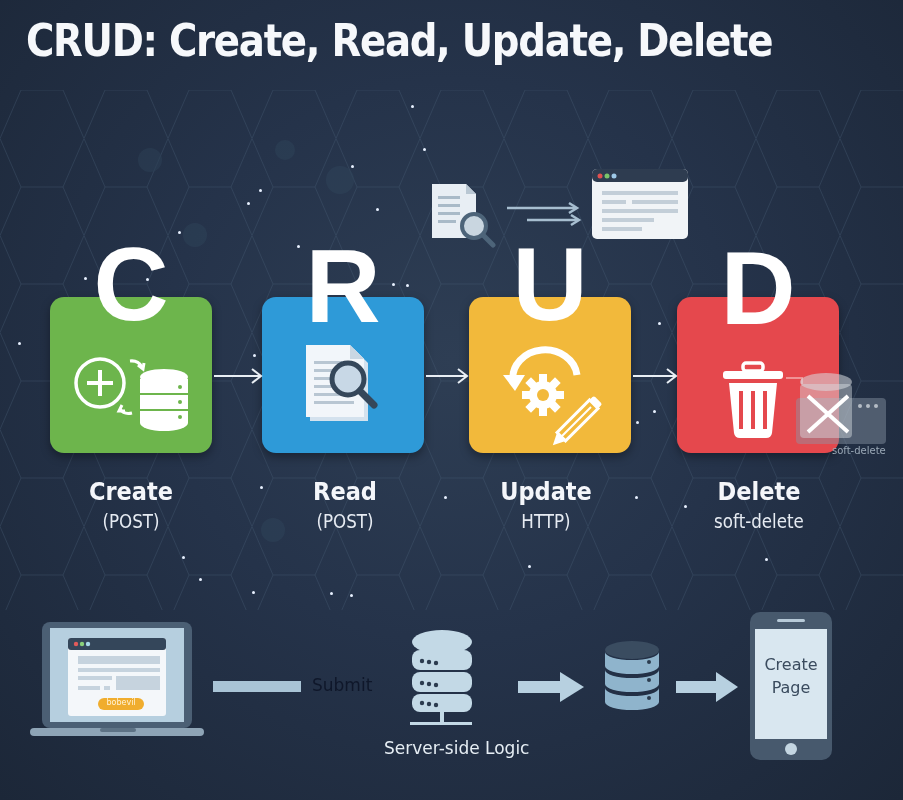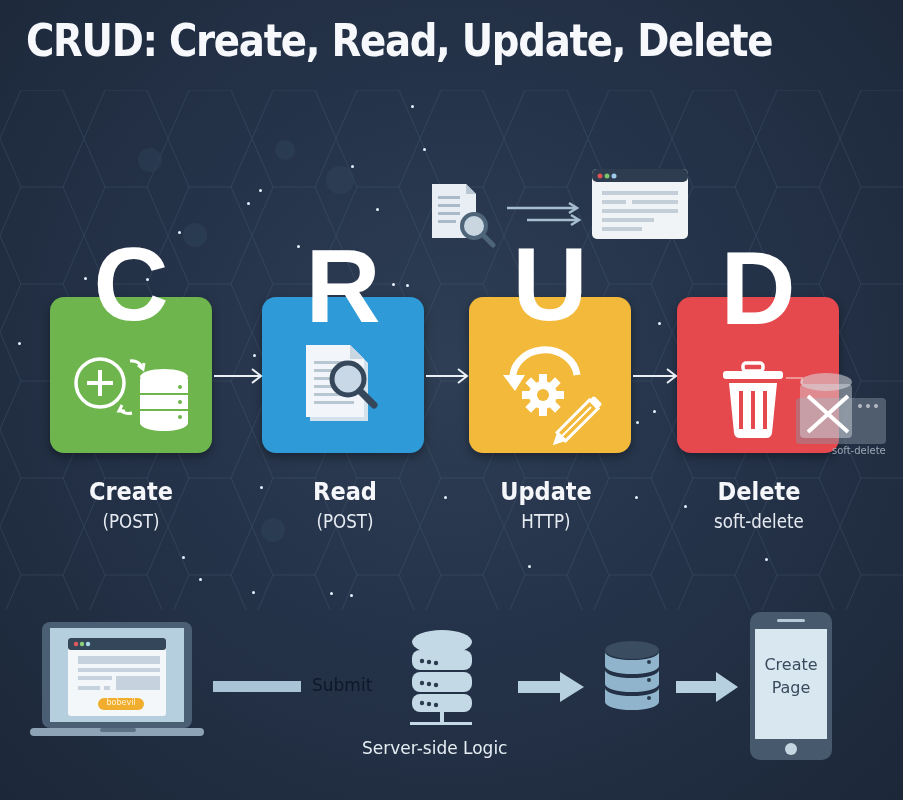--- a/index.html
+++ b/index.html
@@ -261,21 +261,21 @@
     <circle cx="26" cy="35" r="2.2" fill="#2b3b4e"></circle>
   <circle cx="12" cy="55" r="2.2" fill="#2b3b4e"></circle>
     <circle cx="19" cy="56" r="2.2" fill="#2b3b4e"></circle>
     <circle cx="26" cy="57" r="2.2" fill="#2b3b4e"></circle>
   <circle cx="12" cy="75" r="2.2" fill="#2b3b4e"></circle>
     <circle cx="19" cy="76" r="2.2" fill="#2b3b4e"></circle>
     <circle cx="26" cy="77" r="2.2" fill="#2b3b4e"></circle>
   <rect x="30" y="84" width="4" height="10" fill="#c3d9e6"></rect>
   <rect x="0" y="94" width="62" height="3" fill="#c3d9e6"></rect>
 </svg>
-<div class="label-small" style="left:362px;top:738px;font-size:17px;color:#e6eef4">Server-side Logic</div>
+<div class="label-small" style="left:384px;top:738px;font-size:17px;color:#e6eef4">Server-side Logic</div>
 
 <svg class="abs" style="left:516px;top:670px" width="70" height="34">
   <rect x="2" y="11" width="44" height="12" fill="#b7d0e0"></rect>
   <path d="M44 2 L68 17 L44 32 z" fill="#b7d0e0"></path>
 </svg>
 <svg class="abs" style="left:602px;top:640px" width="60" height="74">
   <ellipse cx="30" cy="10" rx="27" ry="9" fill="#3a4c60"></ellipse>
   <path d="M3 12 v14 a27 8 0 0 0 54 0 v-14 a27 8 0 0 1 -54 0 z" fill="#8fb4cc"></path>
   <path d="M3 30 v14 a27 8 0 0 0 54 0 v-14 a27 8 0 0 1 -54 0 z" fill="#8fb4cc"></path>
   <path d="M3 48 v14 a27 8 0 0 0 54 0 v-14 a27 8 0 0 1 -54 0 z" fill="#8fb4cc"></path>

